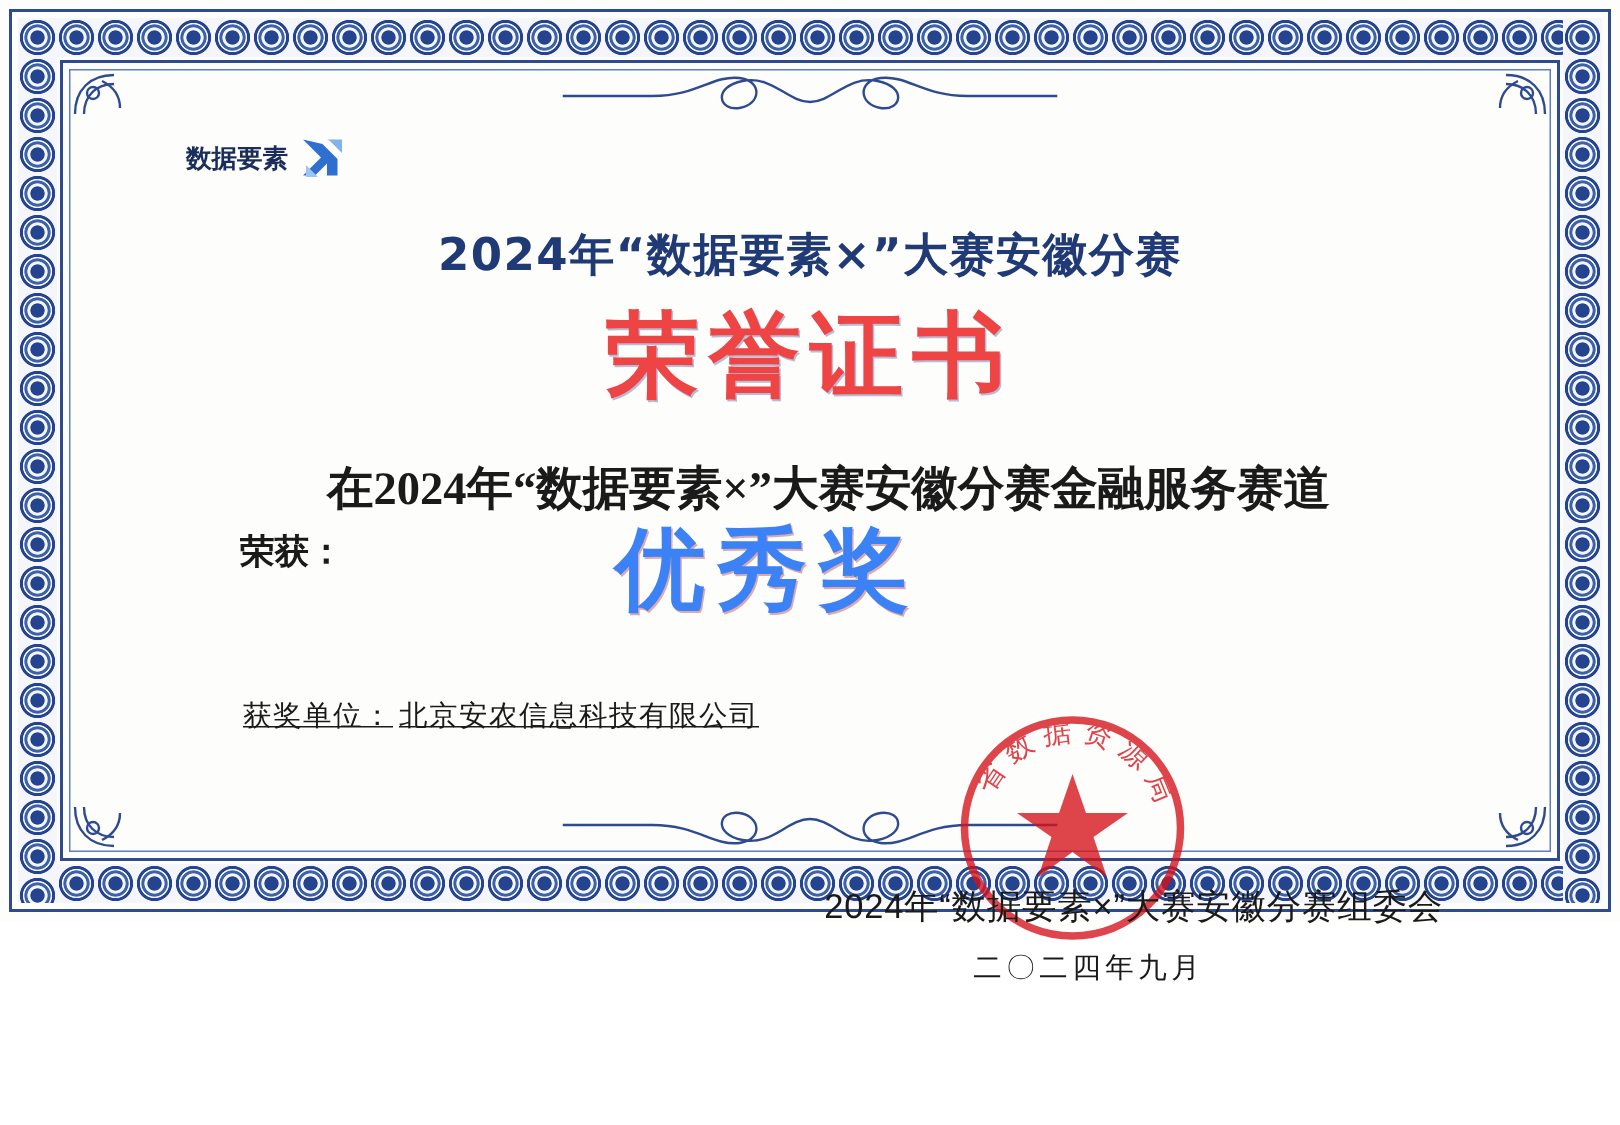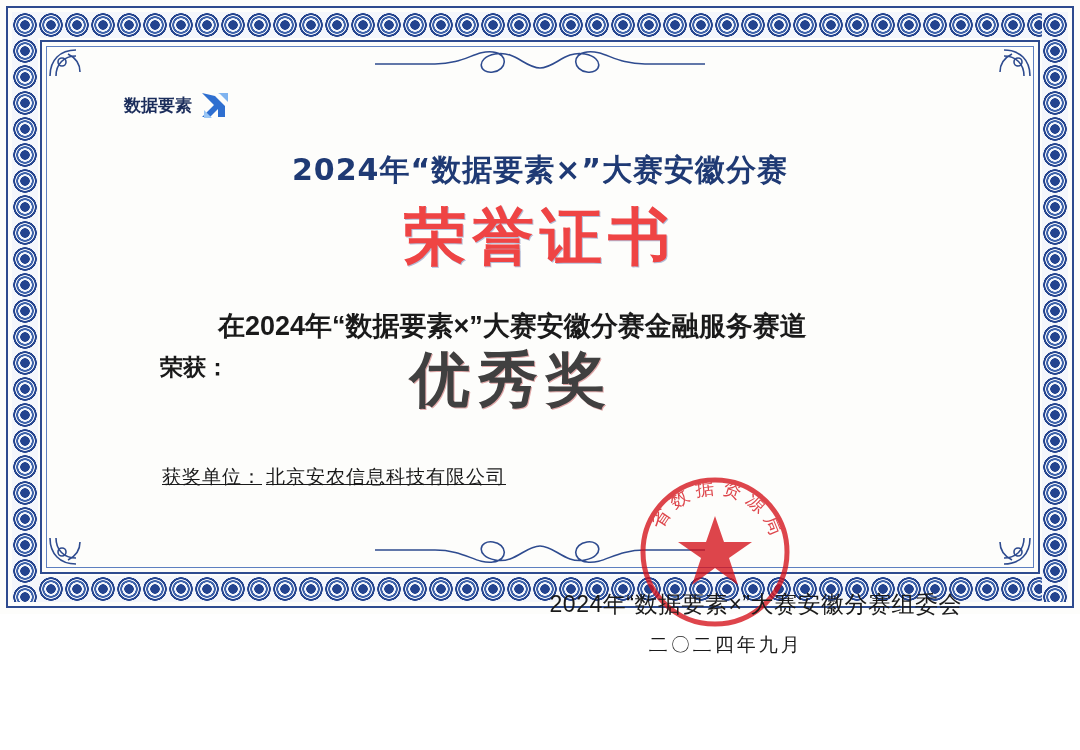--- a/index.html
+++ b/index.html
@@ -172,44 +172,45 @@
     text-underline-offset: 6px;
     font-weight: 600;
     letter-spacing: .5px;
   }
   .row1 .tail {
     margin-left: 14px;
     font-weight: 600;
   }
 
   .row2 {
-    font-size: 27px;
+    font-size: 31px;
     line-height: 36px;
     margin-top: 20px;
     padding-left: 108px;
     white-space: nowrap;
     font-weight: 600;
+    font-family: Liberation Serif, serif;
   }
 
   .row3 {
     margin-top: 8px;
     padding-left: 50px;
     font-size: 23px;
     font-weight: 600;
     position: relative;
     height: 80px;
   }
   .award {
     position: absolute;
     left: 300px;
     top: -12px;
     font-family: "DejaVu Serif", serif;
     font-size: 60px;
     font-weight: 700;
-    color: #404040;
+    color: #3b82f6;
     letter-spacing: 8px;
     text-shadow: 1px 1px 0 rgba(170,10,15,.35);
   }
 
   .row4 {
     margin-top: 32px;
     padding-left: 52px;
     font-size: 19px;
     letter-spacing: 1px;
     text-decoration: underline;

